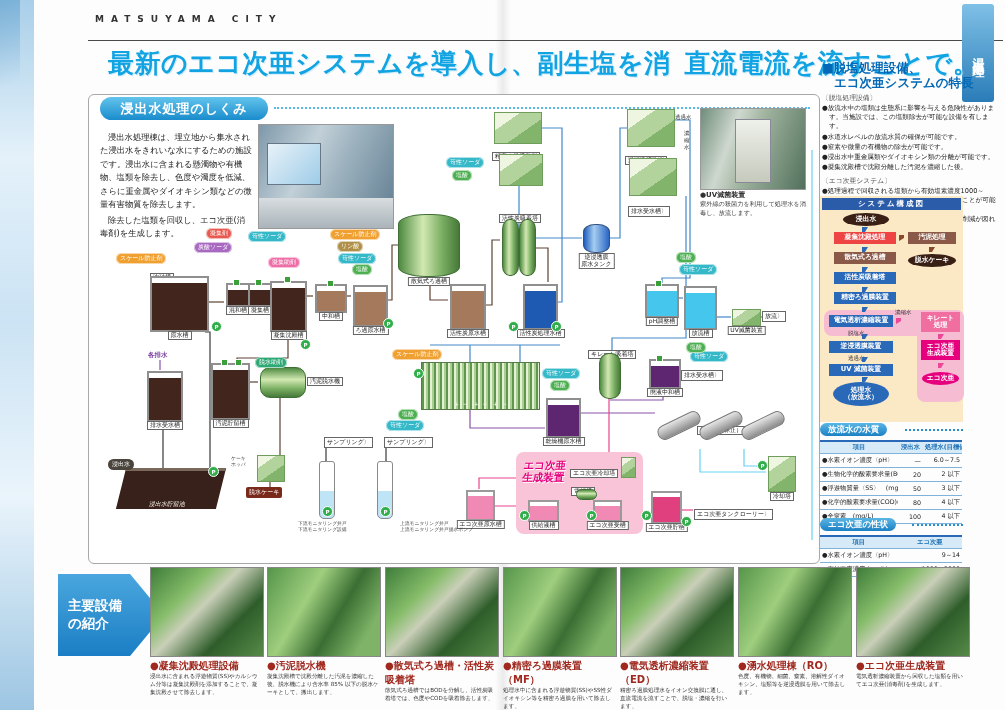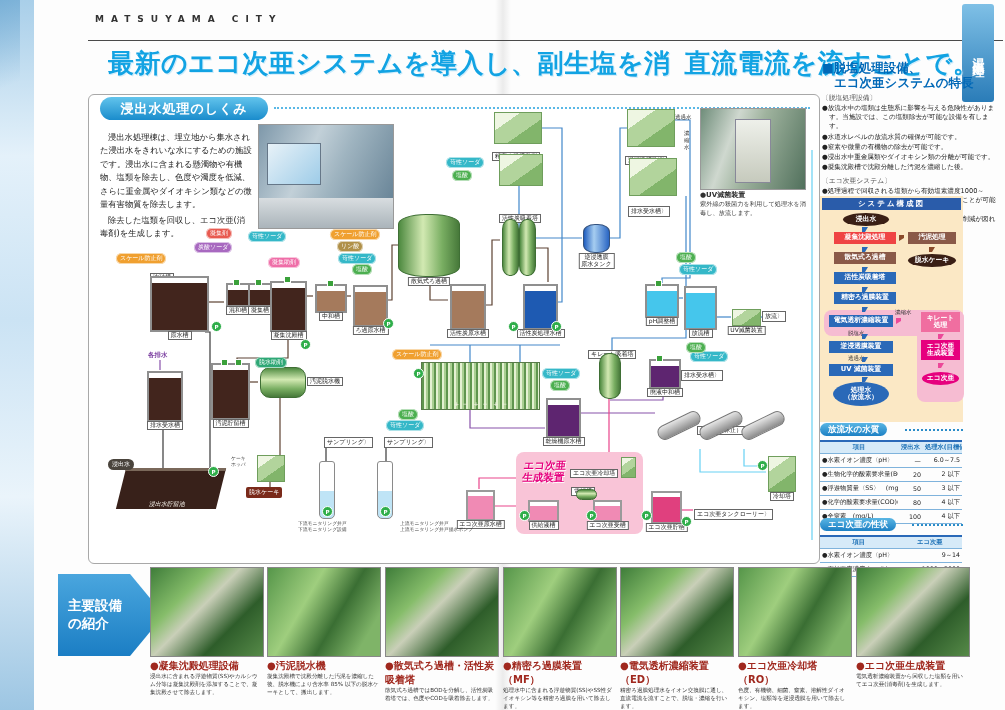--- a/index.html
+++ b/index.html
@@ -329,21 +329,21 @@
         <div class="btitle">●精密ろ過膜装置（MF）</div>
         <div class="btext">処理水中に含まれる浮遊物質(SS)やSS性ダイオキシン等を精密ろ過膜を用いて除去します。</div>
       </div>
       <div class="bphoto g1" style="left: 620px;">
         <div class="img"></div>
         <div class="btitle">●電気透析濃縮装置（ED）</div>
         <div class="btext">精密ろ過膜処理水をイオン交換膜に通し、直流電流を流すことで、脱塩・濃縮を行います。</div>
       </div>
       <div class="bphoto g2" style="left: 738px;">
         <div class="img"></div>
-        <div class="btitle">●エコ次亜冷却塔（RO）</div>
+        <div class="btitle">●湧水処理棟（RO）</div>
         <div class="btext">色度、有機物、細菌、窒素、溶解性ダイオキシン、塩類等を逆浸透膜を用いて除去します。</div>
       </div>
       <div class="bphoto g1" style="left: 856px;">
         <div class="img"></div>
         <div class="btitle">●エコ次亜生成装置</div>
         <div class="btext">電気透析濃縮装置から回収した塩類を用いてエコ次亜(消毒剤)を生成します。</div>
       </div>
     </div>
 <div class="k-lab" style="position: absolute; left: 150px; top: 264px;"><div class="nlab">沈砂槽</div></div>
     <div class="node k-dark" style="left: 150px; top: 276px; width: 55px; height: 52px;">

